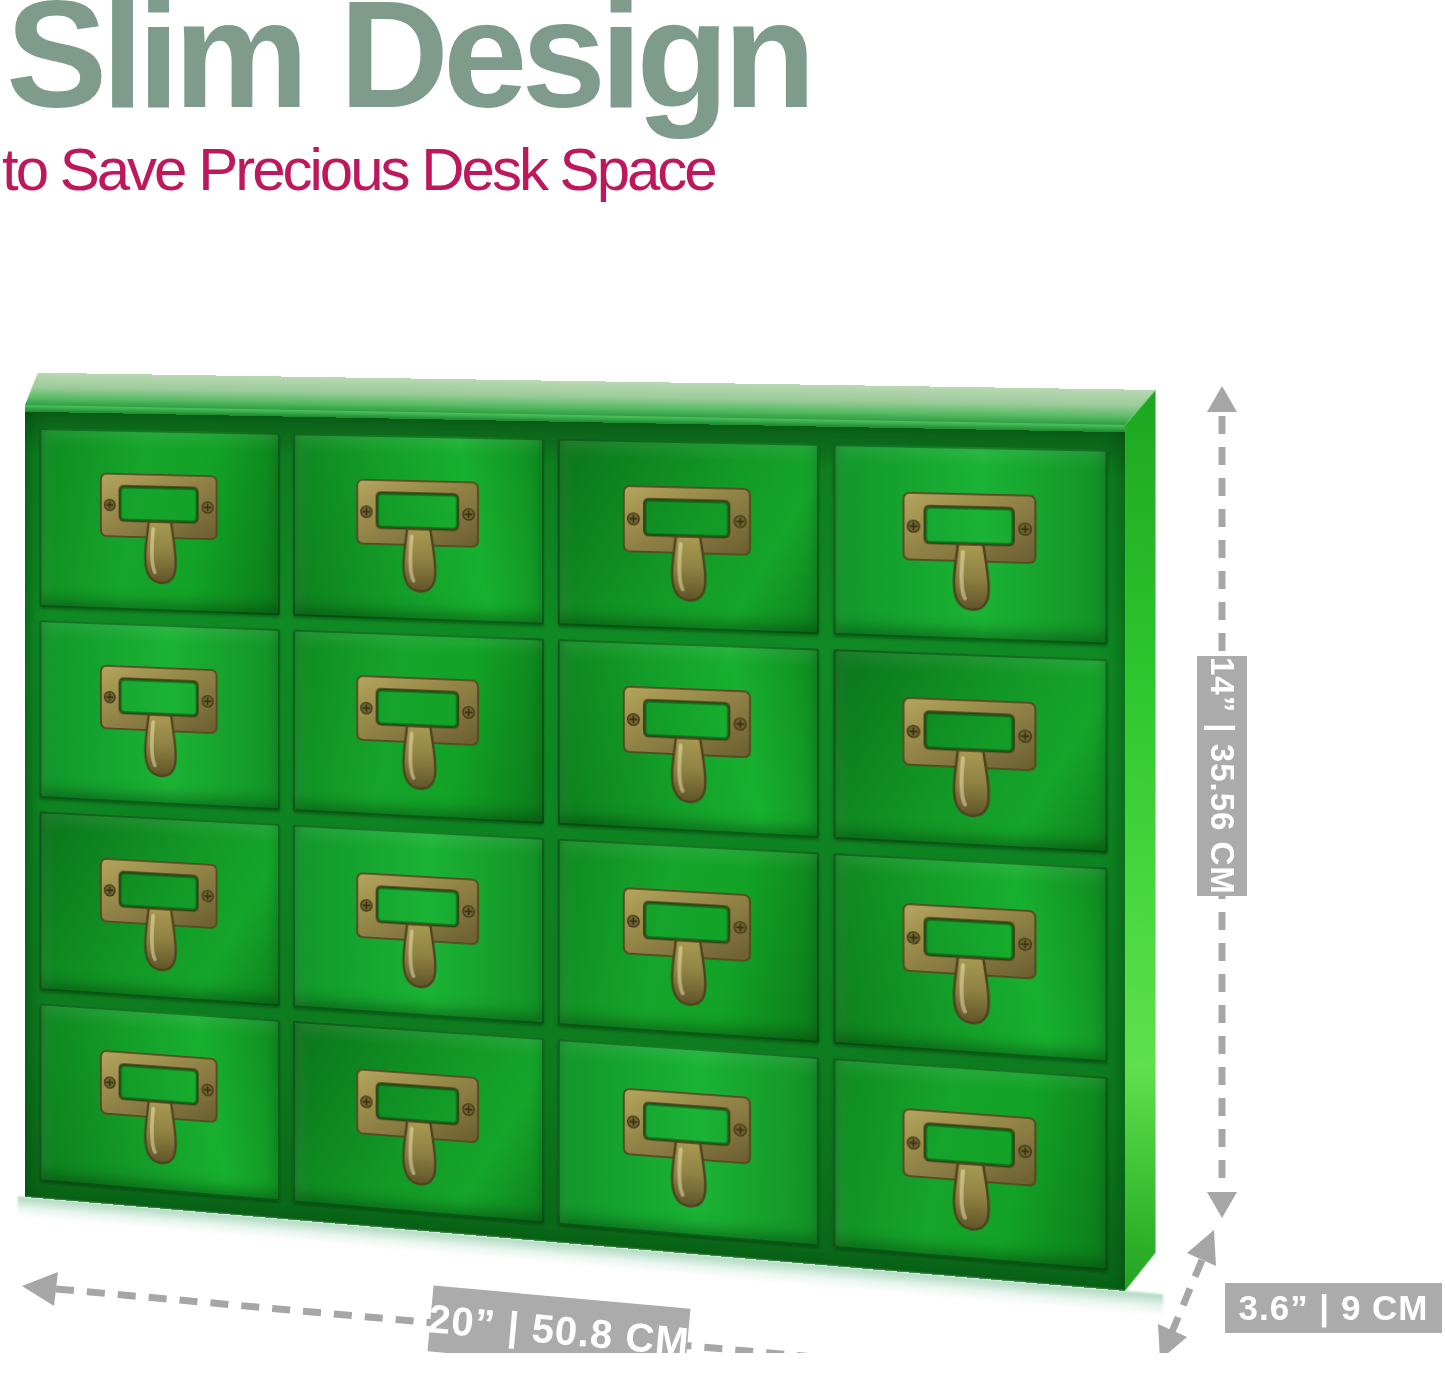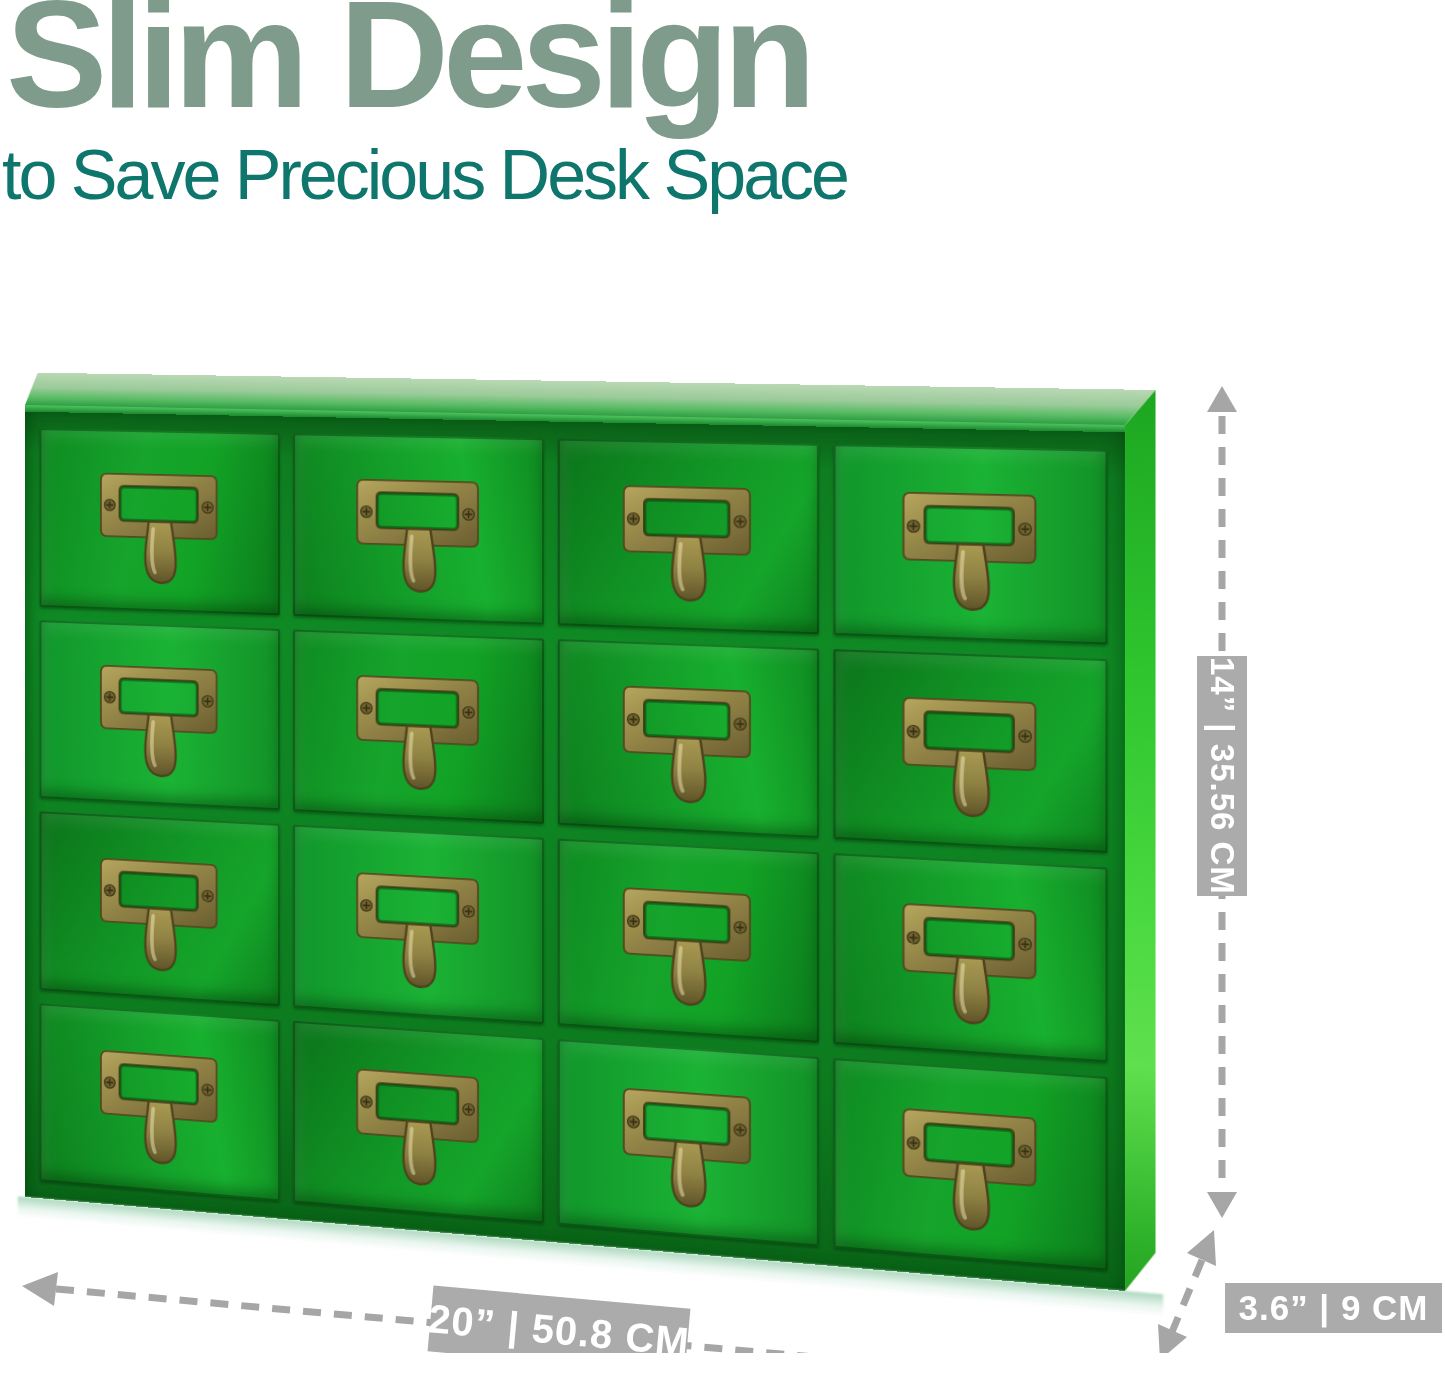--- a/index.html
+++ b/index.html
@@ -8,22 +8,22 @@
     overflow:hidden; font-family:"Liberation Sans", sans-serif;
   }
   
   .title{
     position:absolute; left:6px; top:-22px; margin:0;
     font-size:152px; font-weight:bold; letter-spacing:-6px;
     color:#7e9b8c; line-height:1.0; white-space:nowrap;
   }
   .subtitle{
     position:absolute; left:2px; top:140px; margin:0;
-    font-size:70px; font-weight:normal; letter-spacing:-3px;
-    color:#0f766e; line-height:1.0; white-space:nowrap;
+    font-size:60px; font-weight:normal; letter-spacing:-3px;
+    color:#be185d; line-height:1.0; white-space:nowrap;
   }
   
   .cabinet{
     position:absolute; left:25px; top:405px; width:1105px; height:830px;
     transform-origin:0 0;
     transform:matrix3d(0.9104,0.01655,0,-0.00007733, 0,0.95422,0,0, 0,0,1,0, 0,0,0,1);
   }
   .cab-top{
     position:absolute; left:0; top:-34px; width:1133px; height:34px;
     clip-path:polygon(14px 0, 1133px 0, 1105px 34px, 0 34px);

